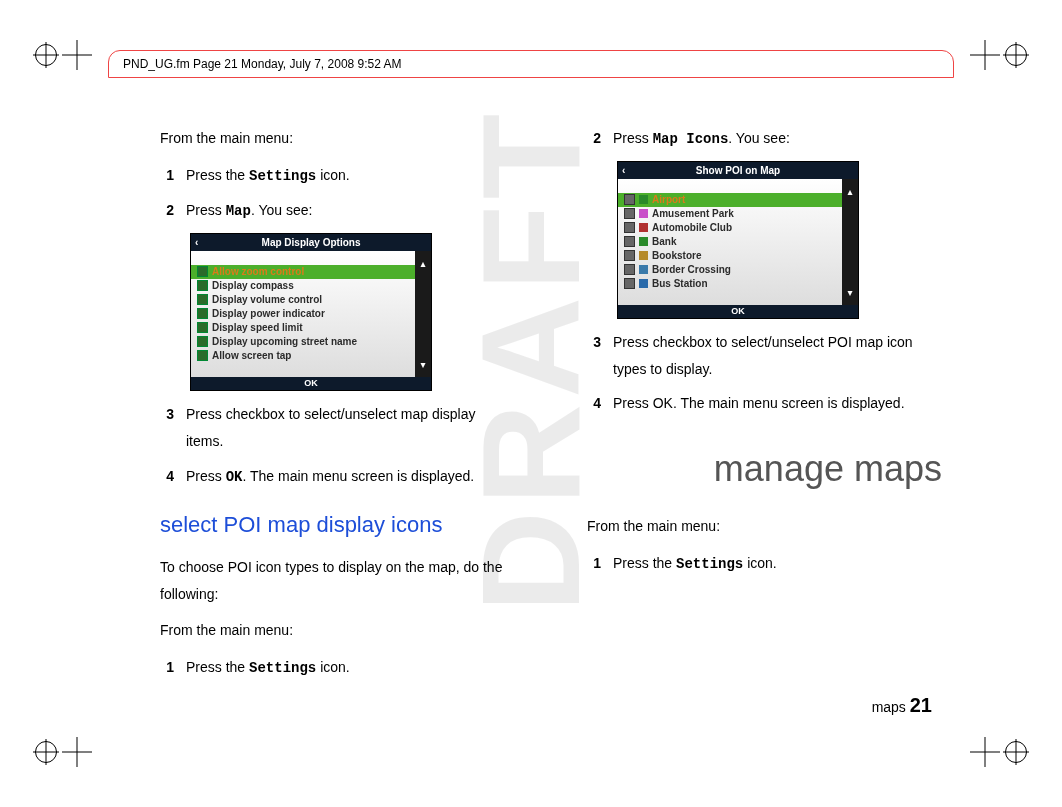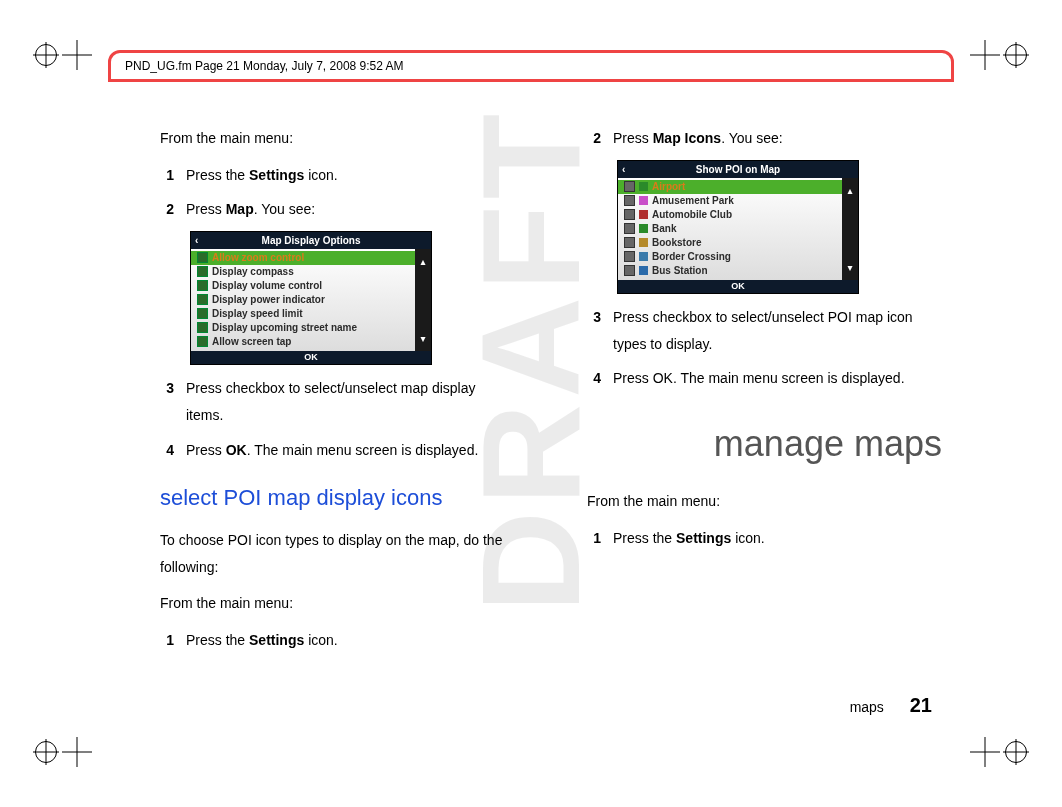--- a/index.html
+++ b/index.html
@@ -42,21 +42,21 @@
   .crop-mark .cross::before, .crop-mark .cross::after {
     content: ""; position: absolute; background: #000;
   }
   .crop-mark .cross::before { left: 50%; top: -5px; bottom: -5px; width: 1px; transform: translateX(-0.5px);}
   .crop-mark .cross::after  { top: 50%; left: -5px; right: -5px; height: 1px; transform: translateY(-0.5px);}
 
   .page-frame {
     position: absolute;
     left: 108px; right: 108px;
     top: 50px;
-    border: 3px solid #ef4444;
+    border: 1px solid #ef4444;
     border-top-left-radius: 12px;
     border-top-right-radius: 12px;
     padding: 6px 14px;
     font-size: 12px;
   }
   .center-mark-top { position: absolute; left: 50%; top: 45px; transform: translateX(-50%);}
   .center-mark-bottom { position: absolute; left: 50%; bottom: 28px; transform: translateX(-50%);}
 
   .watermark {
     position: absolute;
@@ -86,21 +86,21 @@
     line-height: 1.9;
   }
   .col p { margin: 0 0 10px 0; }
   .step {
     display: flex;
     gap: 12px;
     margin-bottom: 8px;
   }
   .step .num { font-weight: bold; width: 14px; flex-shrink:0; text-align: right;}
   .step .txt { flex: 1; }
-  b { font-weight: bold; }
+  b { font-weight: bold; font-family: Liberation Mono, monospace; }
 
   h2.section { font-size: 22px; font-weight: normal; color: #1d4ed8; margin: 14px 0 8px 0;}
   h1.big { font-size: 36px; font-weight: normal; color: #555; margin: 18px 0 10px 7px; text-align: right;}
 
   .screenshot {
     width: 240px;
     margin: 6px 0 10px 30px;
     border: 1px solid #000;
     background: #000;
     font-size: 10px;
@@ -118,21 +118,21 @@
   .screenshot .titlebar .back {
     position: absolute; left: 4px; top: 2px; color: #fff; font-weight: bold;
   }
   .screenshot .body {
     display: flex;
     background: #e8e8e8;
   }
   .screenshot .list {
     flex: 1;
     background: linear-gradient(#fff,#ddd);
-    padding: 2px 0;
+    padding: 14px 0;
   }
   .screenshot .row {
     display: flex;
     align-items: center;
     gap: 4px;
     padding: 0 6px;
     font-weight: bold;
     color: #2b2b2b;
     height: 14px;
   }
@@ -161,21 +161,21 @@
     font-size: 9px;
     font-weight: bold;
     padding: 1px 0;
   }
   .pagefoot {
     position: absolute;
     right: 130px;
     bottom: 90px;
     font-size: 14px;
   }
-  .pagefoot .pg { font-size: 20px; font-weight: bold; margin-left: 22px;}
+  .pagefoot .pg { font-size: 20px; font-weight: bold; }
 </style>
 </head>
 <body>
 
 <div class="crop-mark" style="left:30px;top:44px">
   <div class="circle"></div>
     <div class="cross"></div>
 </div>
 <div class="crop-mark" style="right:30px;top:44px">
   <div class="cross"></div>

